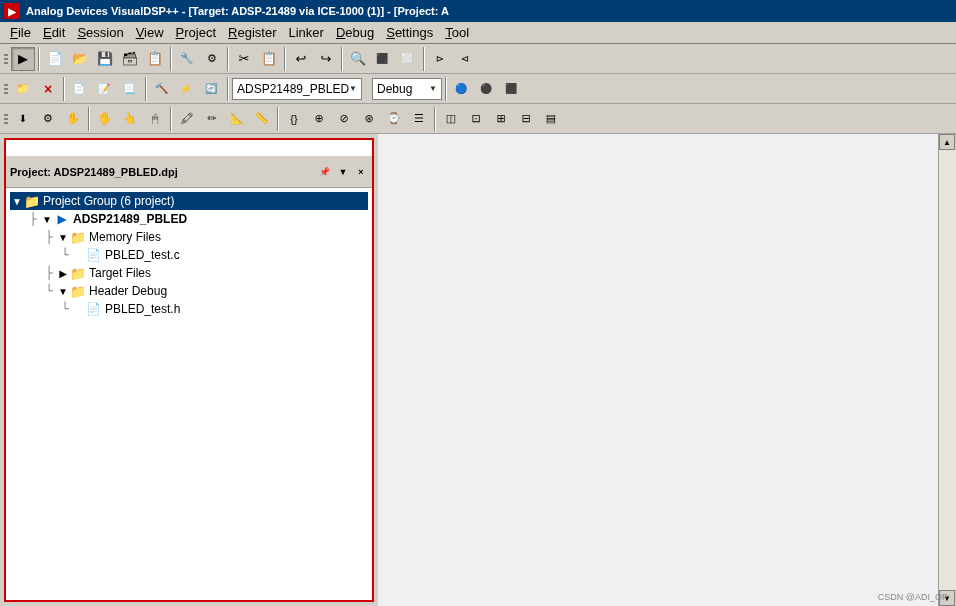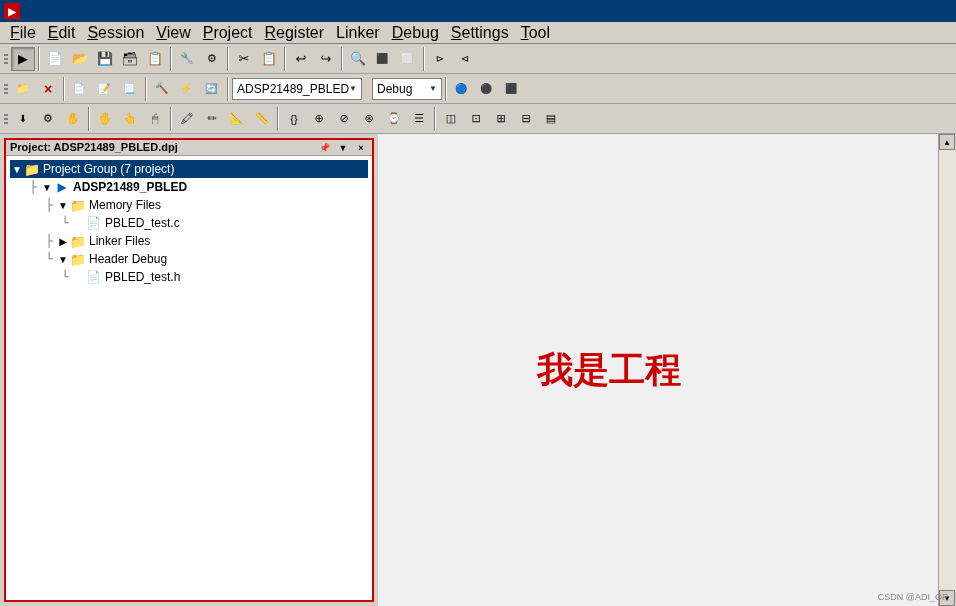--- a/index.html
+++ b/index.html
@@ -42,21 +42,21 @@
     #menu-bar {
       background: #d4d0c8;
       height: 22px;
       display: flex;
       align-items: center;
       border-bottom: 1px solid #808080;
       padding: 0 4px;
     }
     .menu-item {
       padding: 2px 6px;
-      font-size: 16px;
+      font-size: 13px;
       cursor: pointer;
       color: #000;
     }
     .menu-item .underline { text-decoration: underline; }
     .toolbar-separator {
       width: 2px;
       height: 24px;
       border-left: 1px solid #808080;
       border-right: 1px solid #fff;
       margin: 0 2px;
@@ -230,25 +230,26 @@
       position: absolute;
       bottom: 4px;
       right: 8px;
       font-size: 9px;
       color: #888;
     }
 
     
     .panel-header-area {
       display: flex;
-      align-items: flex-start;
+      align-items: center;
       background: #d4d0c8;
       border-bottom: 1px solid #999;
       padding: 1px 4px;
-      height: 16px;
+      height: 32px;
+      margin-top: 16px;
     }
     .panel-header-title {
       flex: 1;
       font-size: 11px;
       font-weight: bold;
       color: #000;
     }
     .panel-btn {
       width: 14px;
       height: 14px;
@@ -271,20 +272,21 @@
       font-size: 8px;
       cursor: pointer;
       flex-shrink: 0;
     }
   </style>
 </head>
 <body>
 
 <div id="title-bar">
   <span class="title-icon">▶</span>
+  <span>Analog Devices VisualDSP++ - [Target: ADSP-21489 via ICE-1000 (1)] - [Project: A</span>
 </div>
 
 <div id="menu-bar">
   <span class="menu-item"><span class="underline">F</span>ile</span>
   <span class="menu-item"><span class="underline">E</span>dit</span>
   <span class="menu-item"><span class="underline">S</span>ession</span>
   <span class="menu-item"><span class="underline">V</span>iew</span>
   <span class="menu-item"><span class="underline">P</span>roject</span>
   <span class="menu-item"><span class="underline">R</span>egister</span>
   <span class="menu-item">Linker</span>
@@ -402,21 +404,21 @@
         <span class="panel-btn">▼</span>
         <span class="panel-btn" style="font-weight:bold">×</span>
       </div>
     </div>
 
     <div id="tree-view">
 
       <div class="tree-node selected">
         <span class="tree-expander">▼</span>
         <span class="tree-icon" style="font-size:13px; color:#0060c0;">📁</span>
-        <span class="tree-label">Project Group (7 project)</span>
+        <span class="tree-label">Project Group (6 project)</span>
       </div>
 
       <div class="tree-node">
         <span class="tree-indent"></span>
         <span class="tree-line">├</span>
         <span class="tree-expander">▼</span>
         <span class="tree-icon" style="font-size:12px; color:#0060c0;">▶</span>
         <span class="tree-label" style="font-weight:bold">ADSP21489_PBLED</span>
       </div>
 
@@ -438,21 +440,21 @@
         <span class="tree-icon" style="font-size:12px; color:#808080;">📄</span>
         <span class="tree-label">PBLED_test.c</span>
       </div>
 
       <div class="tree-node">
         <span class="tree-indent"></span>
         <span class="tree-indent"></span>
         <span class="tree-line">├</span>
         <span class="tree-expander">▶</span>
         <span class="tree-icon folder-icon">📁</span>
-        <span class="tree-label">Linker Files</span>
+        <span class="tree-label">Target Files</span>
       </div>
 
       <div class="tree-node">
         <span class="tree-indent"></span>
         <span class="tree-indent"></span>
         <span class="tree-line">└</span>
         <span class="tree-expander">▼</span>
         <span class="tree-icon folder-icon">📁</span>
         <span class="tree-label">Header Debug</span>
       </div>
@@ -464,21 +466,20 @@
         <span class="tree-line">└</span>
         <span class="tree-expander" style="width:14px;"></span>
         <span class="tree-icon" style="font-size:12px; color:#808080;">📄</span>
         <span class="tree-label">PBLED_test.h</span>
       </div>
 
     </div>
   </div>
 
   <div id="content-area">
-    <span id="chinese-label">我是工程</span>
 
     <div style="position:absolute; right:0; top:0; bottom:0; width:18px; background:#d4d0c8; border-left:1px solid #a0a0a0; display:flex; flex-direction:column;">
       <div class="scrollbar-btn">▲</div>
       <div style="flex:1; background:#e8e4dc;"></div>
       <div class="scrollbar-btn">▼</div>
     </div>
 
     <div id="watermark">CSDN @ADI_OP</div>
   </div>
 

